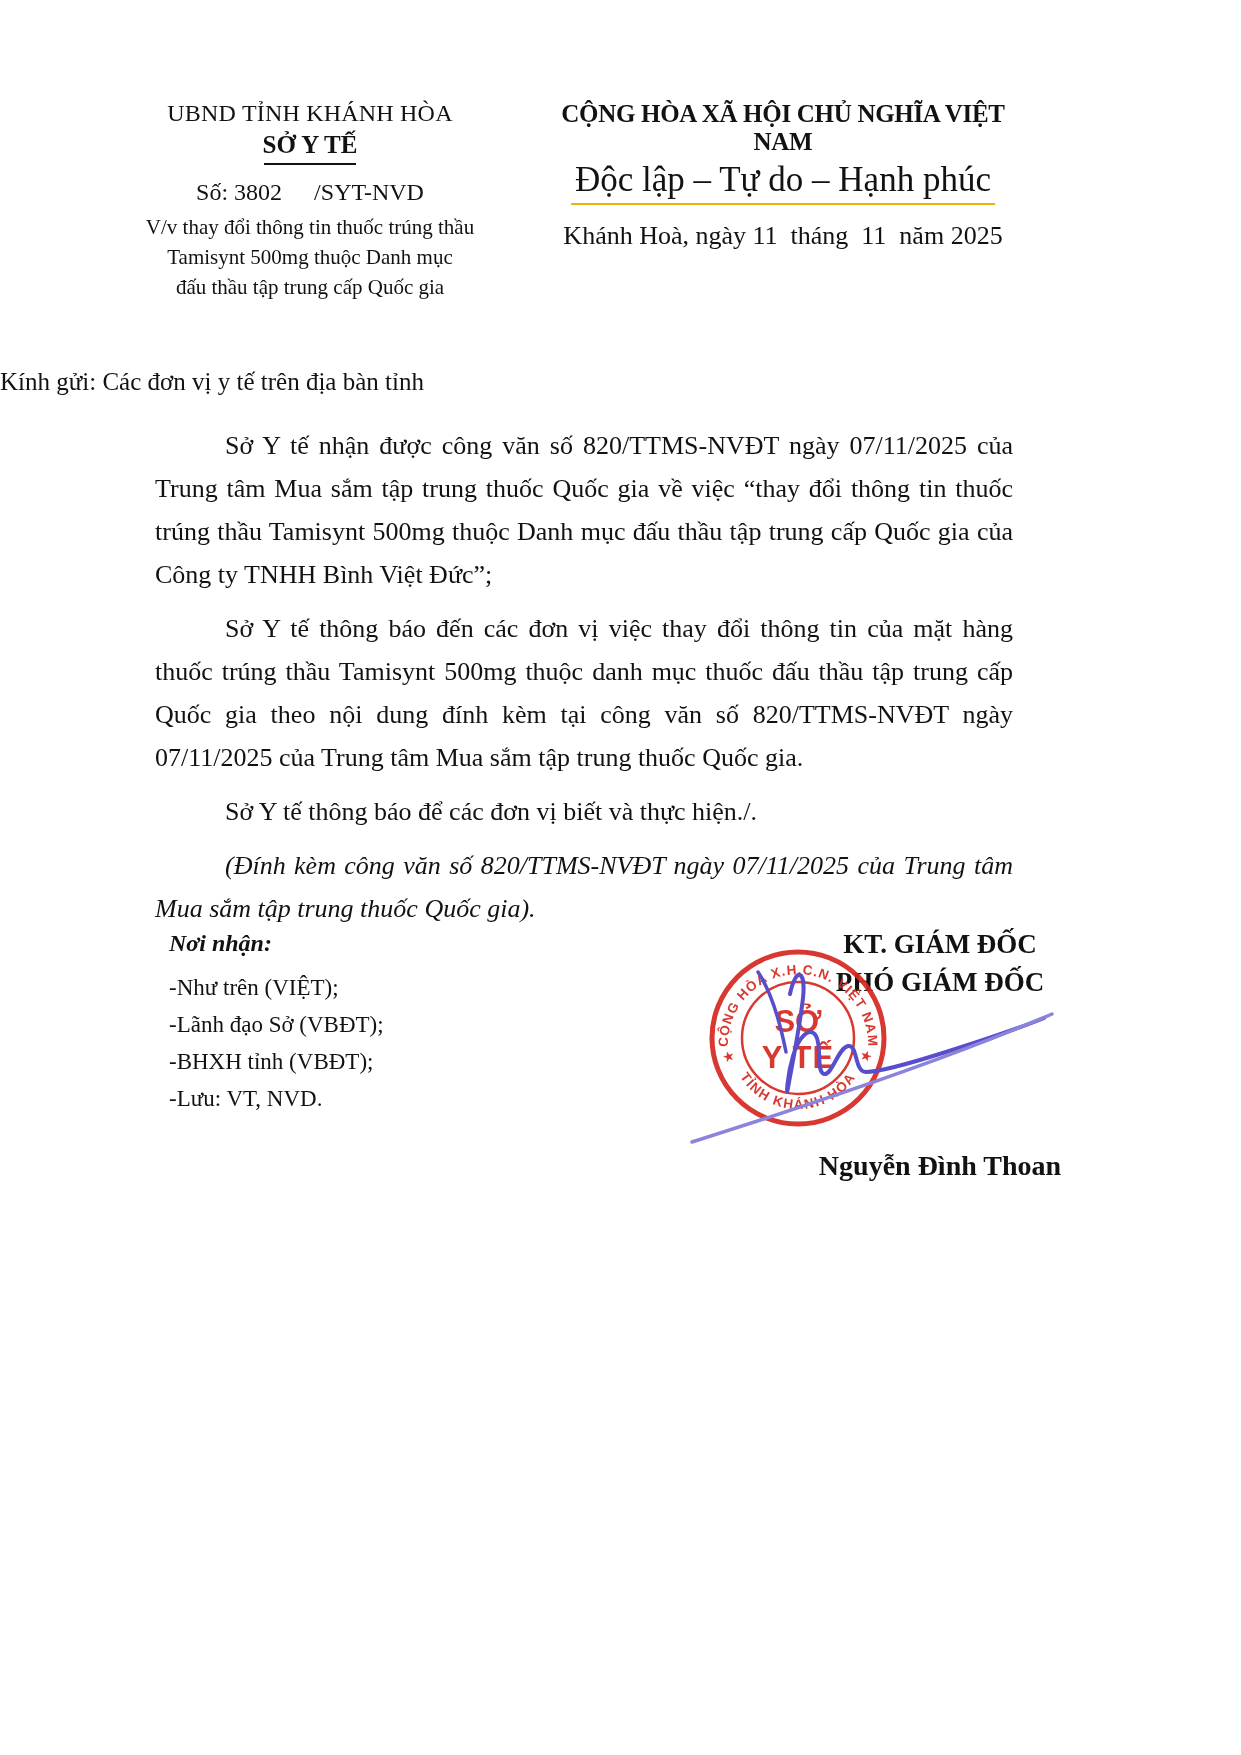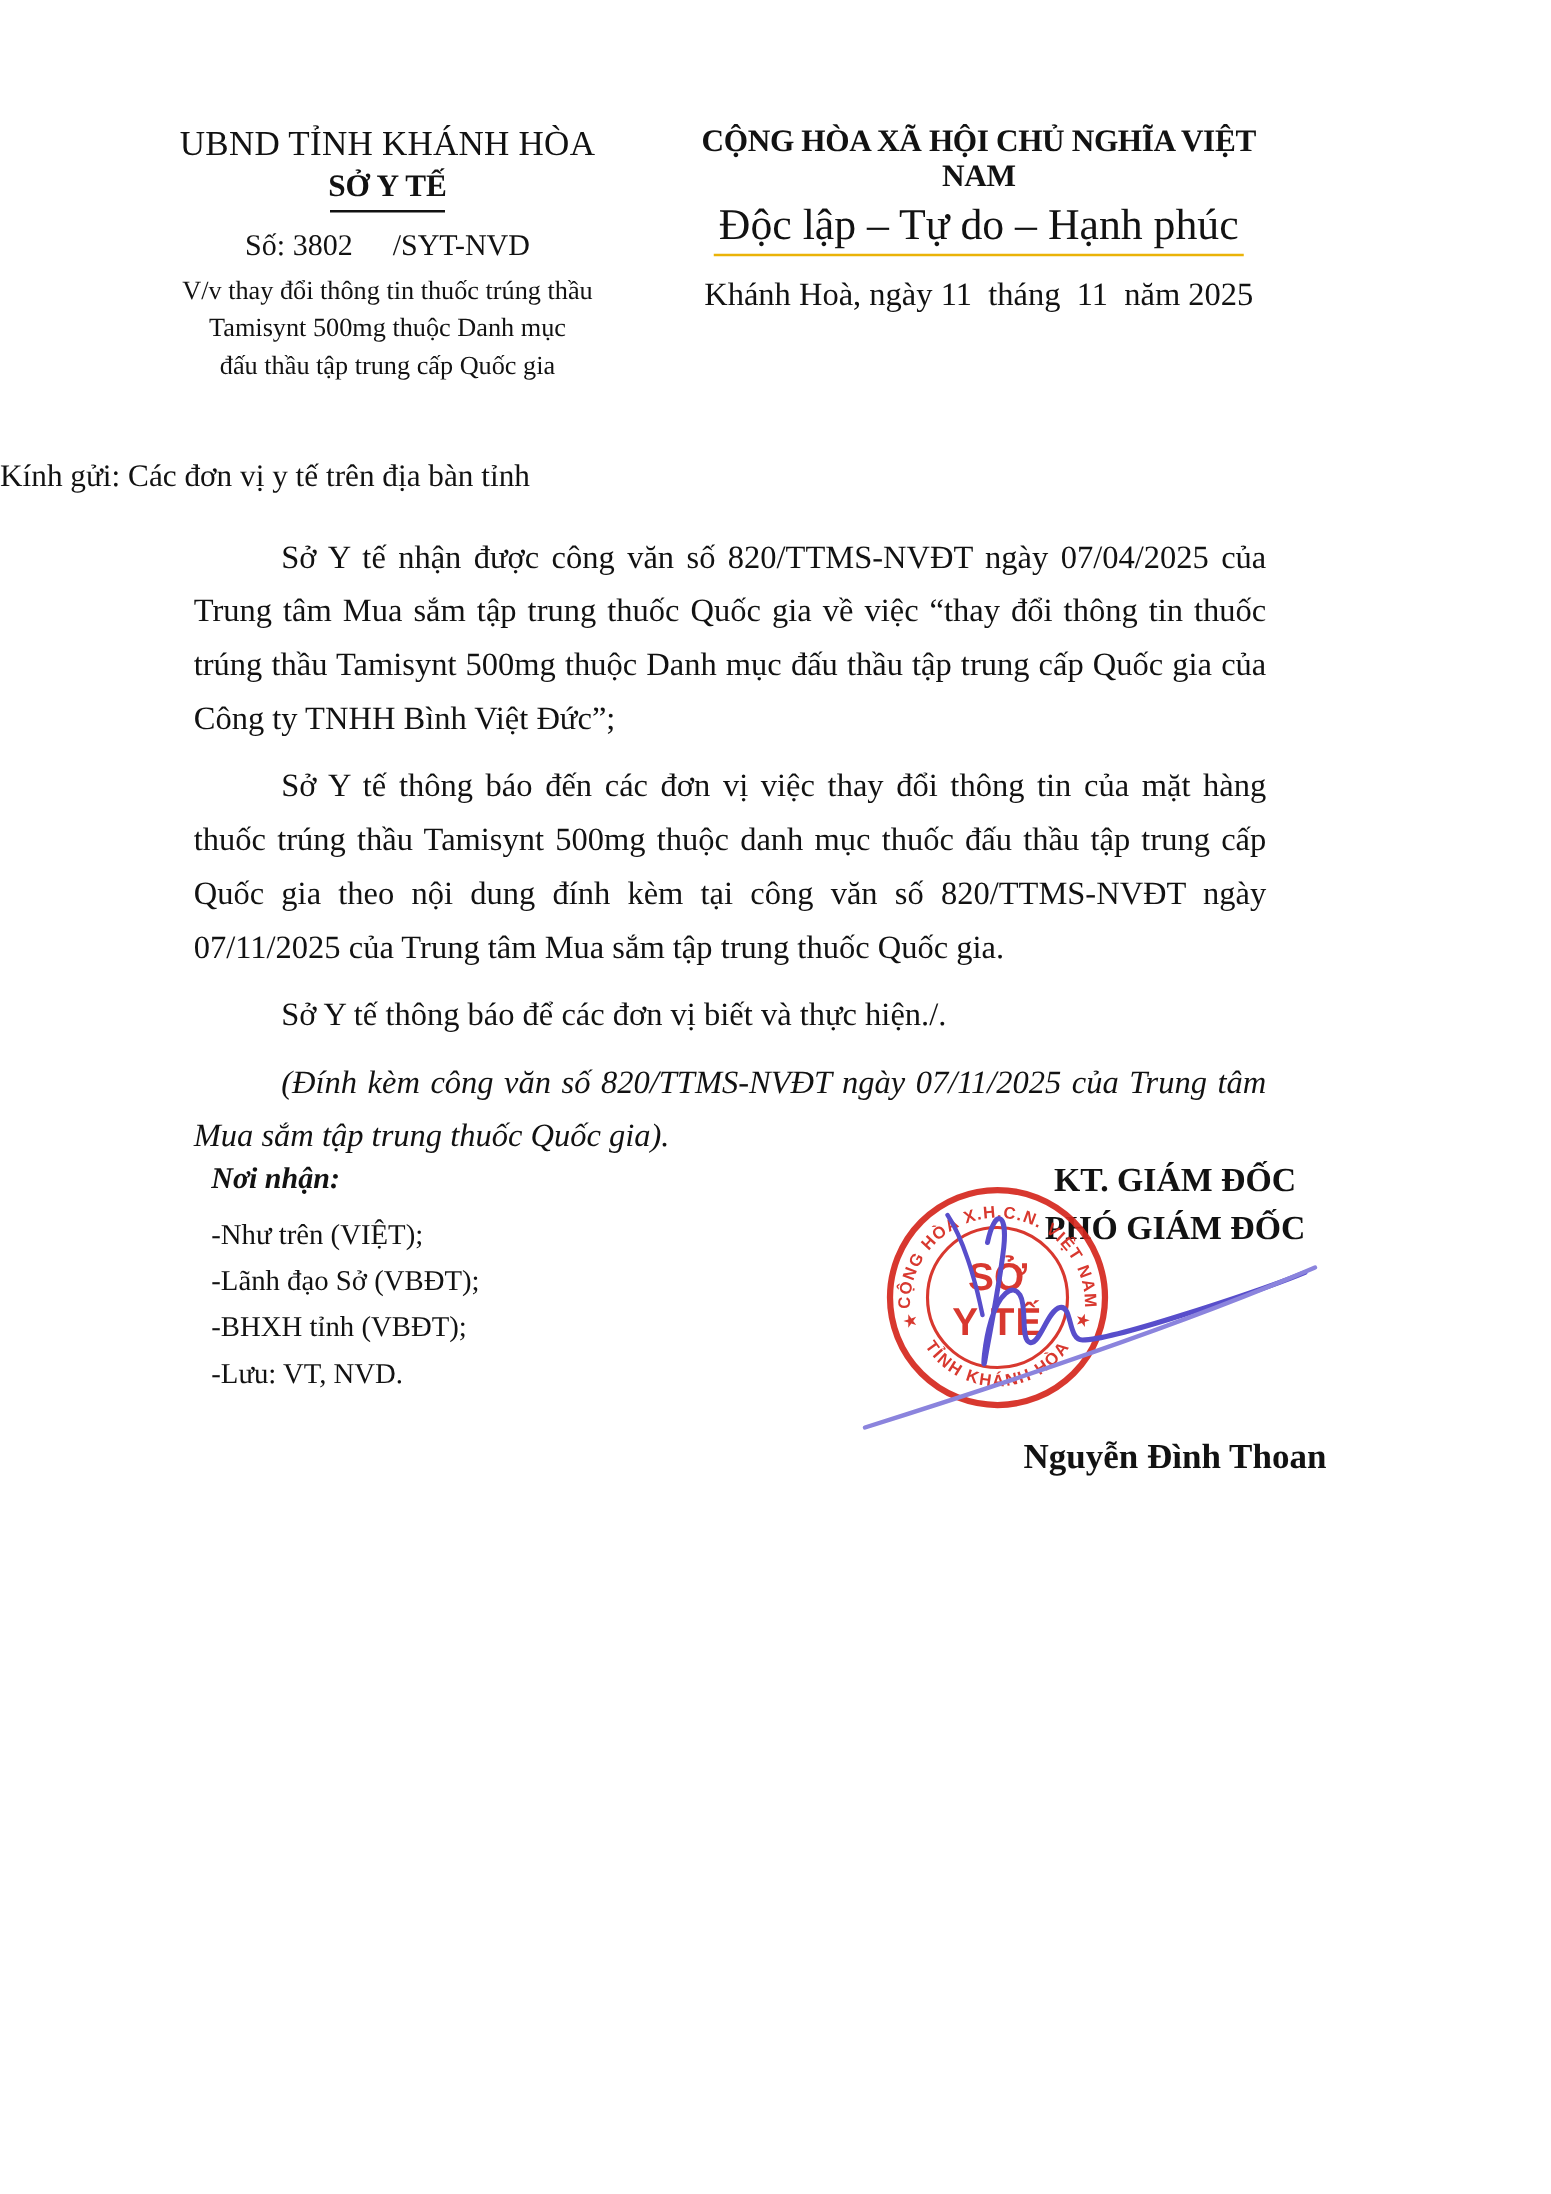--- a/index.html
+++ b/index.html
@@ -6,21 +6,21 @@
   .page{
     position:relative;
     width:1241px;height:1755px;
     background:#ffffff;
     font-family:"Liberation Serif","DejaVu Serif",serif;
     color:#121212;
     overflow:hidden;
   }
   
   .hdr-left{position:absolute;left:108px;top:100px;width:404px;text-align:center;}
-  .org-parent{font-size:28px;letter-spacing:.2px;}
+  .org-parent{font-size:24px;letter-spacing:.2px;}
   .org{font-size:25px;font-weight:bold;margin-top:4px;}
   .org-rule{width:92px;height:0;border-bottom:2px solid #121212;margin:4px auto 0;}
   .doc-number{font-size:24px;margin-top:14px;}
   .doc-number .suffix{margin-left:32px;}
   .subject{font-size:21px;line-height:30px;margin-top:6px;}
   .hdr-right{position:absolute;left:540px;top:100px;width:486px;text-align:center;}
   .national{font-size:25px;font-weight:bold;letter-spacing:-0.3px;}
   .motto{display:inline-block;font-size:35px;font-weight:normal;margin-top:4px;
          padding:0 4px 3px;border-bottom:2px solid #eab308;}
   .dateline{font-size:26px;margin-top:16px;white-space:pre;}
@@ -63,21 +63,21 @@
 
   <div class="hdr-right">
     <div class="national">CỘNG HÒA XÃ HỘI CHỦ NGHĨA VIỆT NAM</div>
     <div><span class="motto">Độc lập – Tự do – Hạnh phúc</span></div>
     <div class="dateline">Khánh Hoà, ngày 11  tháng  11  năm 2025</div>
   </div>
 
   <div class="salutation">Kính gửi: Các đơn vị y tế trên địa bàn tỉnh</div>
 
   <div class="body-text">
-    <p>Sở Y tế nhận được công văn số 820/TTMS-NVĐT ngày 07/04/2025 của Trung tâm Mua sắm tập trung thuốc Quốc gia về việc “thay đổi thông tin thuốc trúng thầu Tamisynt 500mg thuộc Danh mục đấu thầu tập trung cấp Quốc gia của Công ty TNHH Bình Việt Đức”;</p>
+    <p>Sở Y tế nhận được công văn số 820/TTMS-NVĐT ngày 07/11/2025 của Trung tâm Mua sắm tập trung thuốc Quốc gia về việc “thay đổi thông tin thuốc trúng thầu Tamisynt 500mg thuộc Danh mục đấu thầu tập trung cấp Quốc gia của Công ty TNHH Bình Việt Đức”;</p>
     <p>Sở Y tế thông báo đến các đơn vị việc thay đổi thông tin của mặt hàng thuốc trúng thầu Tamisynt 500mg thuộc danh mục thuốc đấu thầu tập trung cấp Quốc gia theo nội dung đính kèm tại công văn số 820/TTMS-NVĐT ngày 07/11/2025 của Trung tâm Mua sắm tập trung thuốc Quốc gia.</p>
     <p>Sở Y tế thông báo để các đơn vị biết và thực hiện./.</p>
     <p class="attachment">(Đính kèm công văn số 820/TTMS-NVĐT ngày 07/11/2025 của Trung tâm Mua sắm tập trung thuốc Quốc gia).</p>
   </div>
 
   <div class="recipients">
     <div class="label">Nơi nhận:</div>
     <ul>
       <li>-Như trên (VIỆT);</li>
       <li>-Lãnh đạo Sở (VBĐT);</li>

